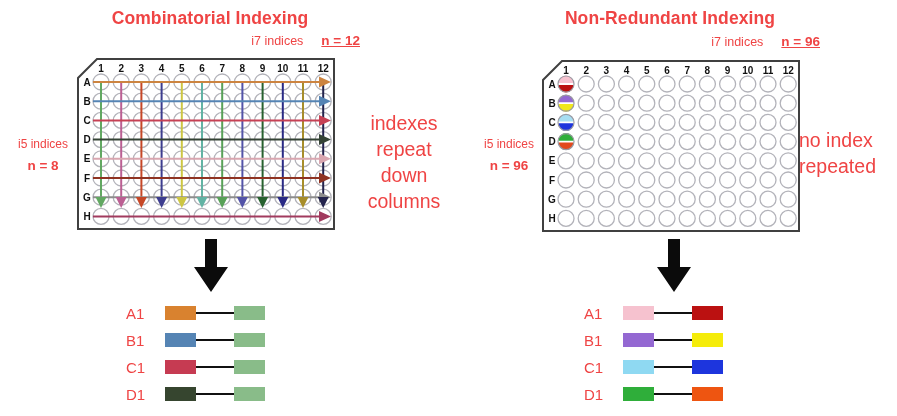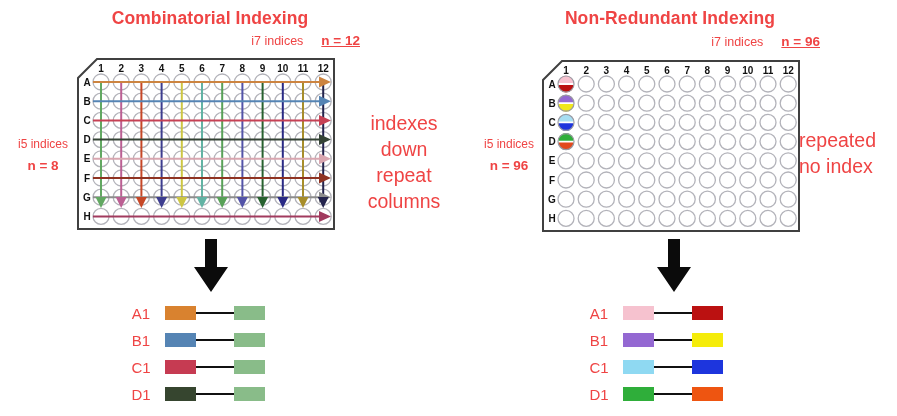--- a/index.html
+++ b/index.html
@@ -19,21 +19,21 @@
   .i5-block{position:absolute;width:74px;text-align:center;}
   .i5-block .i5-lab{font-size:12px;}
   .i5-block .i5-n{font-size:13.5px;font-weight:bold;margin-top:7px;}
   .plate-svg{position:absolute;width:258px;height:172px;}
   .plate-svg text{font-family:"Liberation Sans",sans-serif;}
   .note{position:absolute;font-size:19.5px;line-height:26px;}
   .note-center{text-align:center;}
   .down-arrow{position:absolute;width:36px;height:54px;}
   .legend{position:absolute;}
   .legend-row{display:flex;align-items:center;margin-bottom:13px;height:14px;}
-  .legend-label{width:30px;text-align:center;margin-right:9px;font-size:15px;}
+  .legend-label{width:30px;text-align:left;margin-right:9px;font-size:15px;}
   .chip{width:31px;height:14px;display:inline-block;}
   .legend-line{width:38px;border-top:2.2px solid #111;height:0;}
 </style>
 </head>
 <body>
 
 <div class="canvas">
 
   <div class="panel-title" style="left:60px;top:8px;">Combinatorial Indexing</div>
 
@@ -202,22 +202,22 @@
       <polygon points="139.7,139 150.7,139 145.2,150" fill="#58a158"></polygon>
       <polygon points="159.9,139 170.9,139 165.4,150" fill="#5353a8"></polygon>
       <polygon points="180.1,139 191.1,139 185.6,150" fill="#27612f"></polygon>
       <polygon points="200.29999999999998,139 211.29999999999998,139 205.79999999999998,150" fill="#2a2a85"></polygon>
       <polygon points="220.5,139 231.5,139 226,150" fill="#a78d2a"></polygon>
       <polygon points="240.7,139 251.7,139 246.2,150" fill="#23234d"></polygon>
     </svg>
 
   <div class="note note-center" style="left:348px;top:110px;width:112px;">
     <div>indexes</div>
+    <div>repeat</div>
     <div>down</div>
-    <div>repeat</div>
     <div>columns</div>
   </div>
 
   <svg class="down-arrow" style="left:193px;top:239px;" viewBox="0 0 36 54">
     <polygon points="12,0 24,0 24,28 35,28 18,53 1,28 12,28" fill="#0b0b0b"></polygon>
   </svg>
 
   <div class="legend" style="left:126px;top:306px;">
     <div class="legend-row">
       <span class="legend-label">A1</span>
@@ -379,22 +379,22 @@
       <circle cx="125" cy="158.4" r="8" fill="#ffffff" stroke="#b3b3ba" stroke-width="1.3"></circle>
       <circle cx="145.2" cy="158.4" r="8" fill="#ffffff" stroke="#b3b3ba" stroke-width="1.3"></circle>
       <circle cx="165.4" cy="158.4" r="8" fill="#ffffff" stroke="#b3b3ba" stroke-width="1.3"></circle>
       <circle cx="185.6" cy="158.4" r="8" fill="#ffffff" stroke="#b3b3ba" stroke-width="1.3"></circle>
       <circle cx="205.79999999999998" cy="158.4" r="8" fill="#ffffff" stroke="#b3b3ba" stroke-width="1.3"></circle>
       <circle cx="226" cy="158.4" r="8" fill="#ffffff" stroke="#b3b3ba" stroke-width="1.3"></circle>
       <circle cx="246.2" cy="158.4" r="8" fill="#ffffff" stroke="#b3b3ba" stroke-width="1.3"></circle>
     </svg>
 
   <div class="note" style="left:799px;top:127px;width:98px;text-align:left;">
+    <div>no index</div>
     <div>repeated</div>
-    <div>no index</div>
   </div>
 
   <svg class="down-arrow" style="left:656px;top:239px;" viewBox="0 0 36 54">
     <polygon points="12,0 24,0 24,28 35,28 18,53 1,28 12,28" fill="#0b0b0b"></polygon>
   </svg>
 
   <div class="legend" style="left:584px;top:306px;">
     <div class="legend-row">
       <span class="legend-label">A1</span>
       <span class="chip" style="background-color: rgb(246, 194, 207);"></span>

